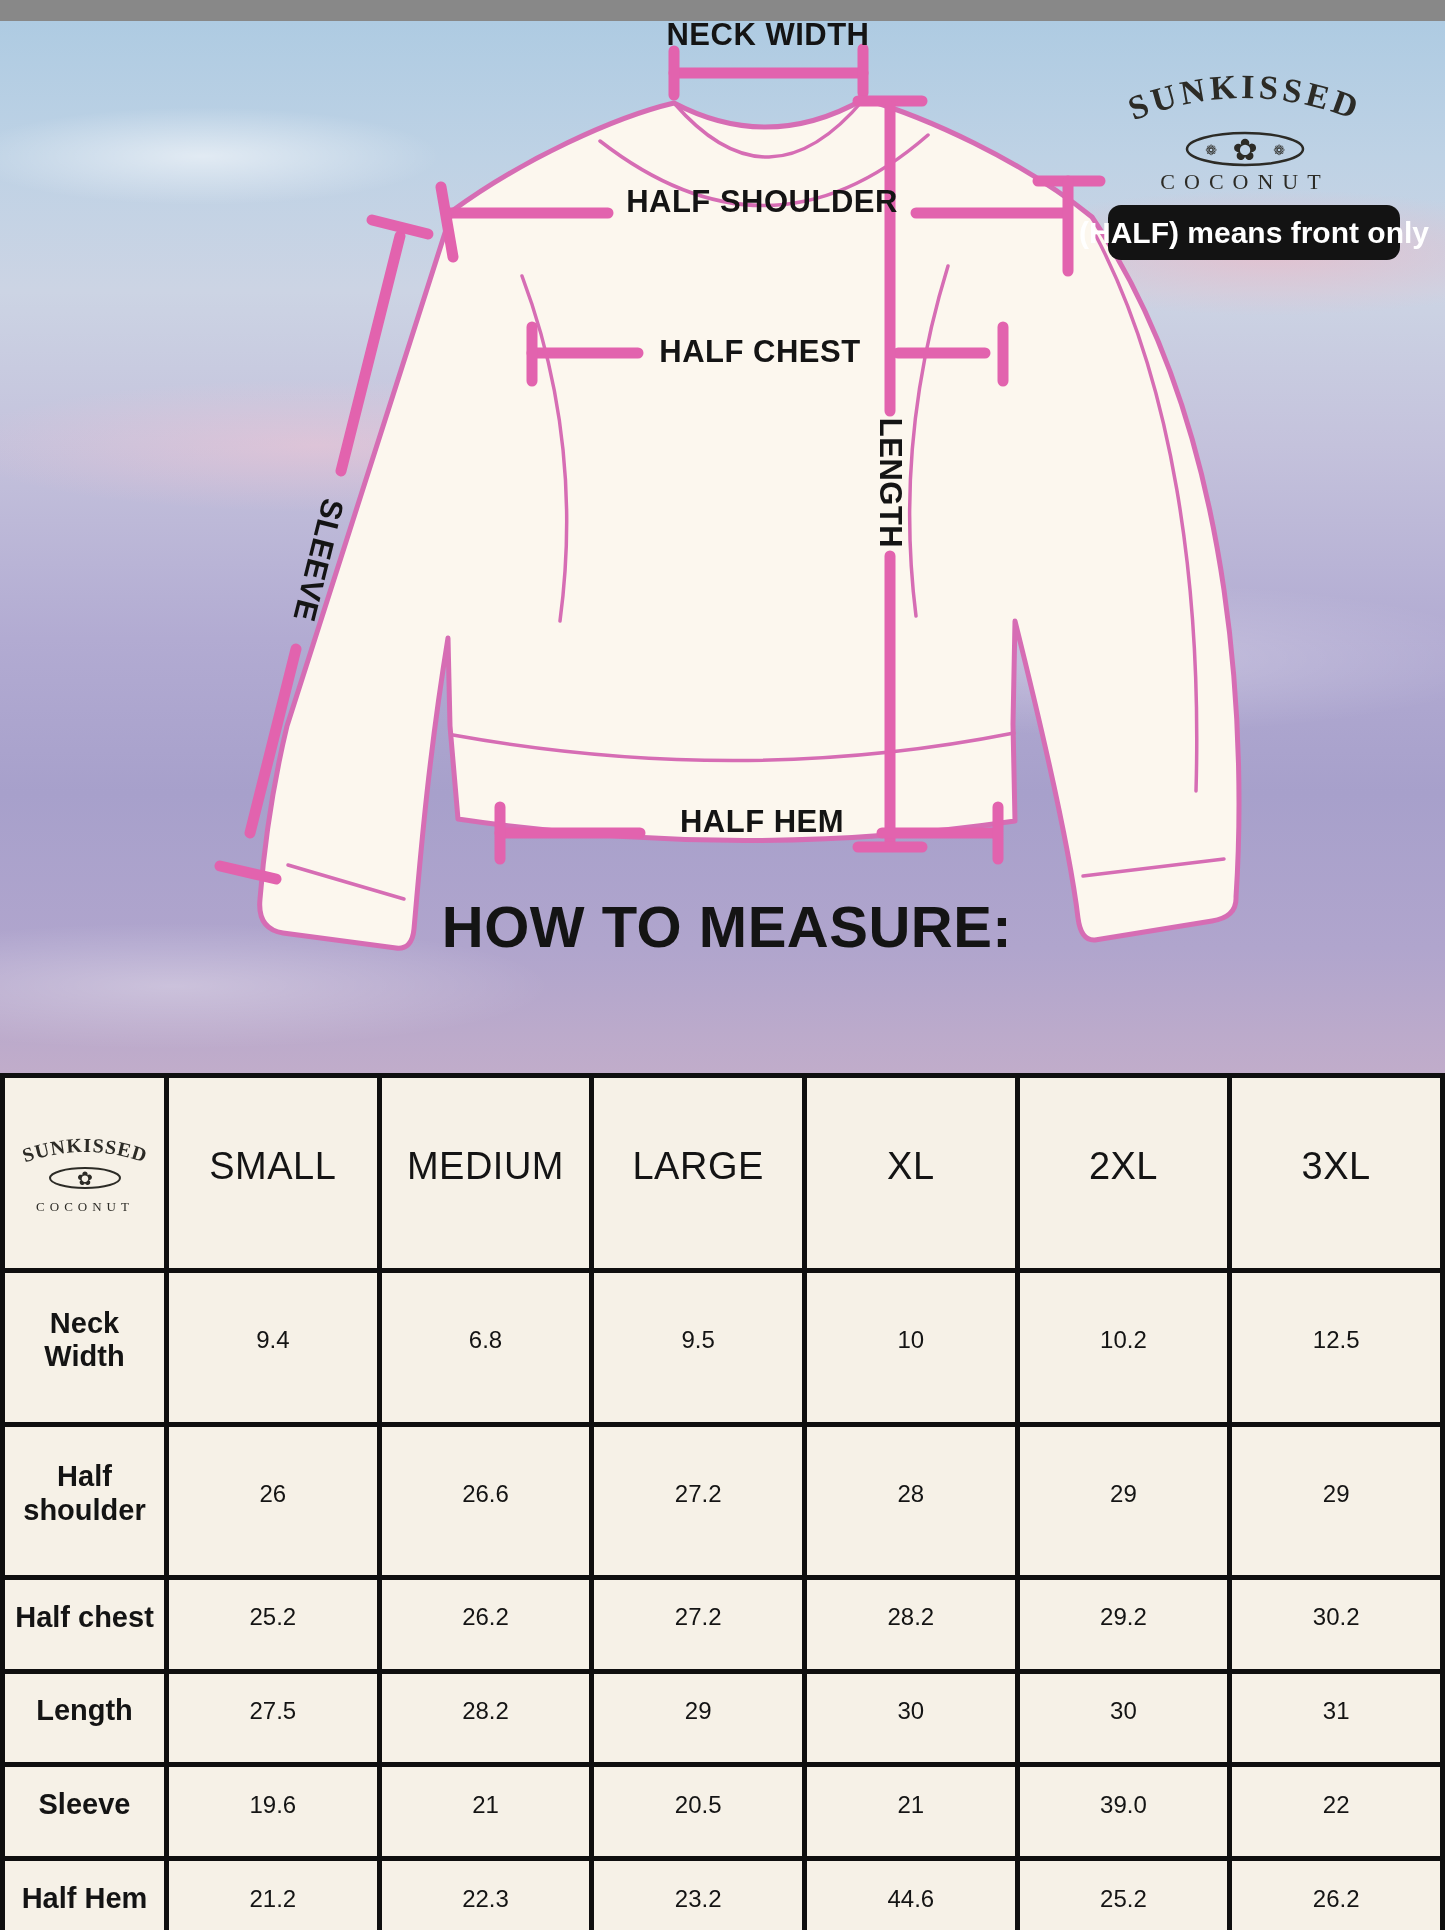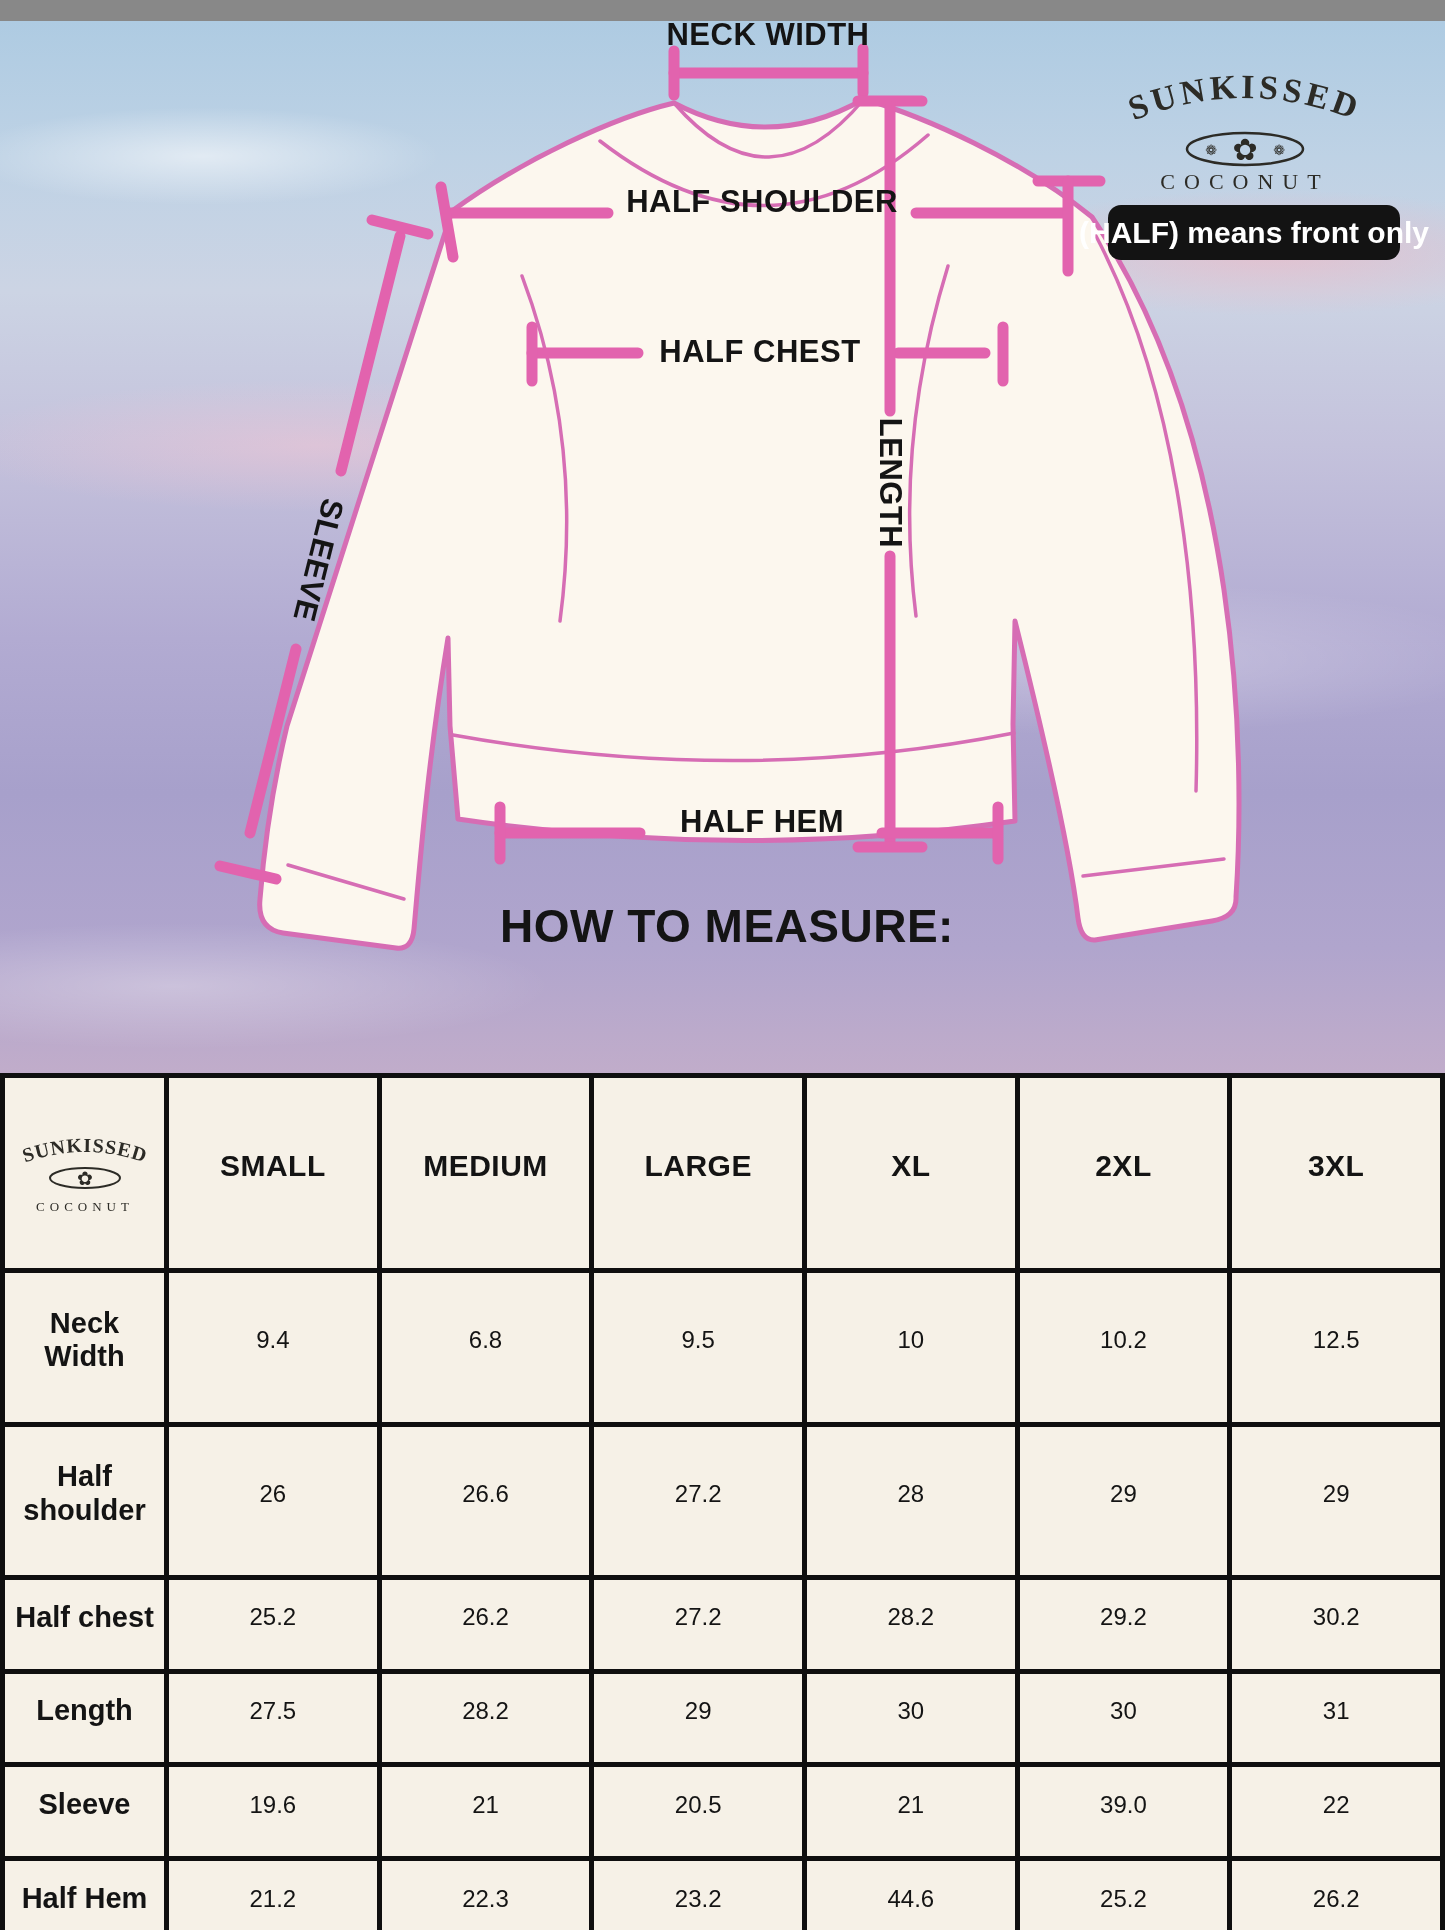--- a/index.html
+++ b/index.html
@@ -32,21 +32,21 @@
   .diagram-svg{position:absolute;left:0;top:0;}
   .meas-label{
     position:absolute;transform:translate(-50%,-50%);
     font-weight:bold;font-size:31px;color:#141414;white-space:nowrap;
     letter-spacing:.5px;
   }
   .meas-label.rot90{transform:translate(-50%,-50%) rotate(90deg);}
   .meas-label.rot104{transform:translate(-50%,-50%) rotate(104deg);}
   .howto{
     position:absolute;left:727px;top:905px;transform:translate(-50%,-50%);
-    font-weight:bold;font-size:46px;color:#141414;white-space:nowrap;letter-spacing:.5px;
+    font-weight:bold;font-size:58px;color:#141414;white-space:nowrap;letter-spacing:.5px;
   }
   .inches{
     position:absolute;left:727px;top:990px;transform:translate(-50%,-50%);
     font-weight:bold;font-size:66px;color:#141414;white-space:nowrap;letter-spacing:1px;
   }
   
   .logo-big{position:absolute;left:1085px;top:28px;}
   .logo-arc-text{font-family:"Liberation Serif",serif;font-weight:600;fill:#2c2b26;}
   .logo-sub{font-family:"Liberation Serif",serif;fill:#2c2b26;}
   .badge{
@@ -60,21 +60,21 @@
     position:absolute;left:0;top:1052px;width:1445px;height:882px;
     border-collapse:collapse;table-layout:fixed;
     background:#f6f1e7;
   }
   .size-table td,.size-table th{
     border:5px solid #0f0f0f;
     text-align:center;vertical-align:middle;
     color:#141414;padding:0 4px 14px 4px;
   }
   .size-table col.c-label{width:164px;}
-  .size-table th{font-size:30px;font-weight:bold;letter-spacing:.5px;}
+  .size-table th{font-size:38px;font-weight:normal;letter-spacing:.5px;}
   .row-label{font-size:29px;font-weight:bold;line-height:1.15;}
   .cell-val{font-size:24px;font-weight:normal;}
   .logo-cell{padding:0 !important;}
 </style>
 </head>
 <body>
 
 <div class="stage">
 
   <div class="sky"></div>

